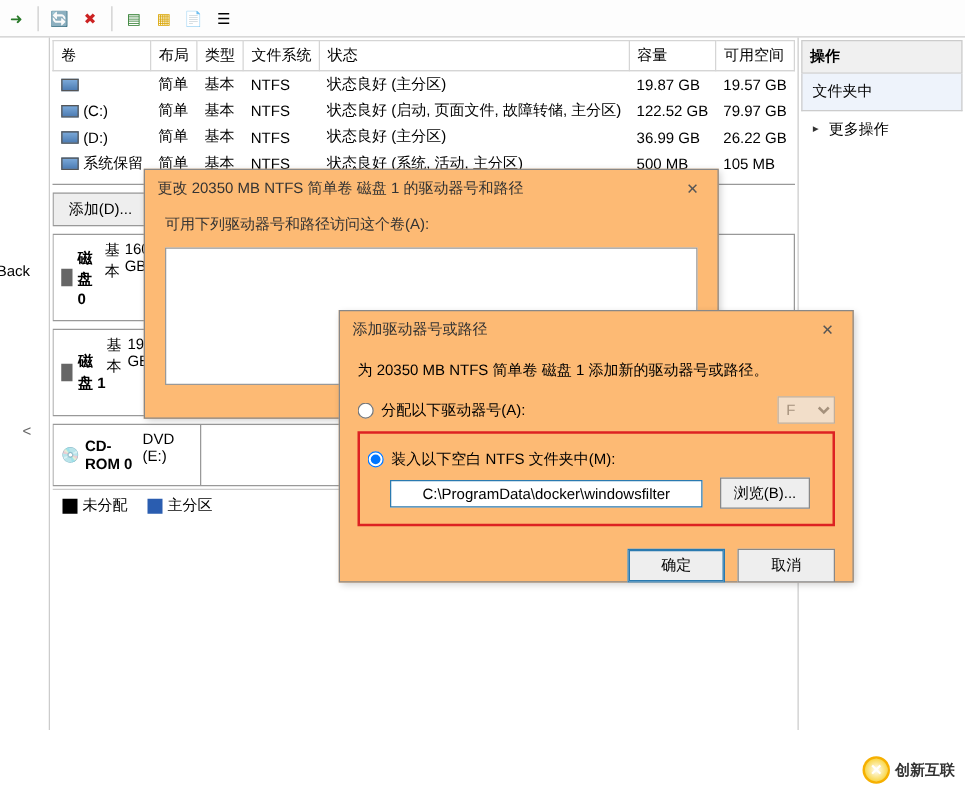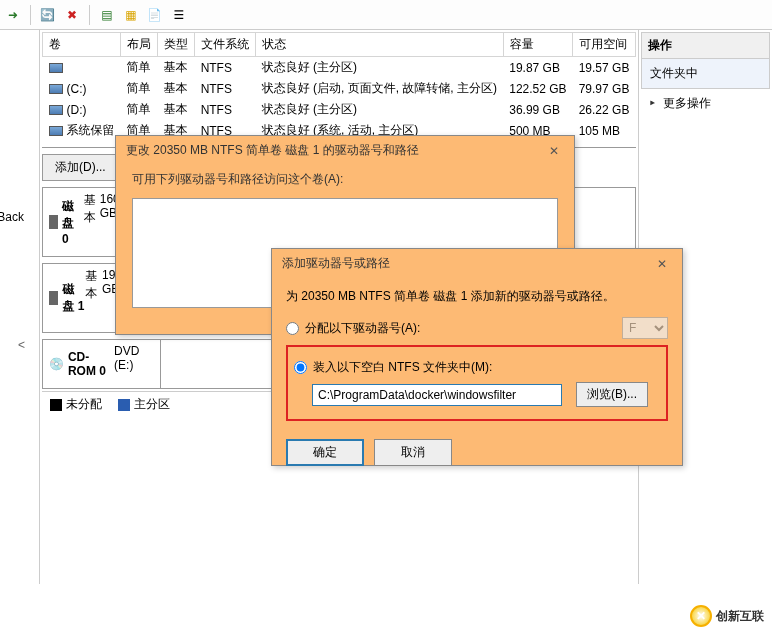--- a/index.html
+++ b/index.html
@@ -53,23 +53,23 @@
 #dlg1 { top: 135px; left: 115px; width: 460px; height: 200px; }
 #dlg1 .lbl { padding: 6px 16px; color: #333; }
 #dlg1 .listbox { margin: 4px 16px; border: 1px solid #999; height: 110px; background: #fff; }
 
 #dlg2 { top: 248px; left: 271px; width: 412px; height: 218px; z-index: 5; }
 #dlg2 .content { padding: 10px 14px; }
 #dlg2 .msg { margin-bottom: 12px; }
 #dlg2 .opt-row { display: flex; align-items: center; margin: 6px 0; gap: 6px; }
 #dlg2 select { width: 46px; padding: 2px; background: #eee; border: 1px solid #aaa; }
 #dlg2 .hl { border: 2px solid #d22; padding: 6px; margin-top: 4px; }
-#dlg2 input[type=text] { width: 250px; padding: 3px 5px; border: 1px solid #2a7ab0; }
+#dlg2 input[type=text] { width: 250px; padding: 3px 5px; border: 1px solid #2a7ab0; text-align: center; }
 #dlg2 .browse { padding: 3px 10px; border: 1px solid #888; background: #eee; margin-left: 8px; }
-#dlg2 .btns { display: flex; gap: 10px; padding: 8px 14px; border-top: 0; }
+#dlg2 .btns { display: flex; justify-content: flex-end; gap: 10px; padding: 8px 14px; border-top: 0; }
 #dlg2 .btns button { width: 78px; padding: 4px 0; border: 1px solid #888; background: #eee; }
 #dlg2 .btns .ok { border: 1px solid #2a7ab0; box-shadow: 0 0 0 1px #2a7ab0 inset; }
 
 .logo { position: absolute; right: 8px; bottom: 4px; display: flex; align-items: center; gap: 4px; font-weight: bold; color: #333; z-index: 10; }
 .logo .c { width: 22px; height: 22px; border-radius: 50%; background: radial-gradient(#fff,#f6c600); border: 2px solid #f6b000; display: flex; align-items: center; justify-content: center; color: #fff; font-weight: bold; }
 </style>
 </head>
 <body>
 
 <div class="toolbar">

